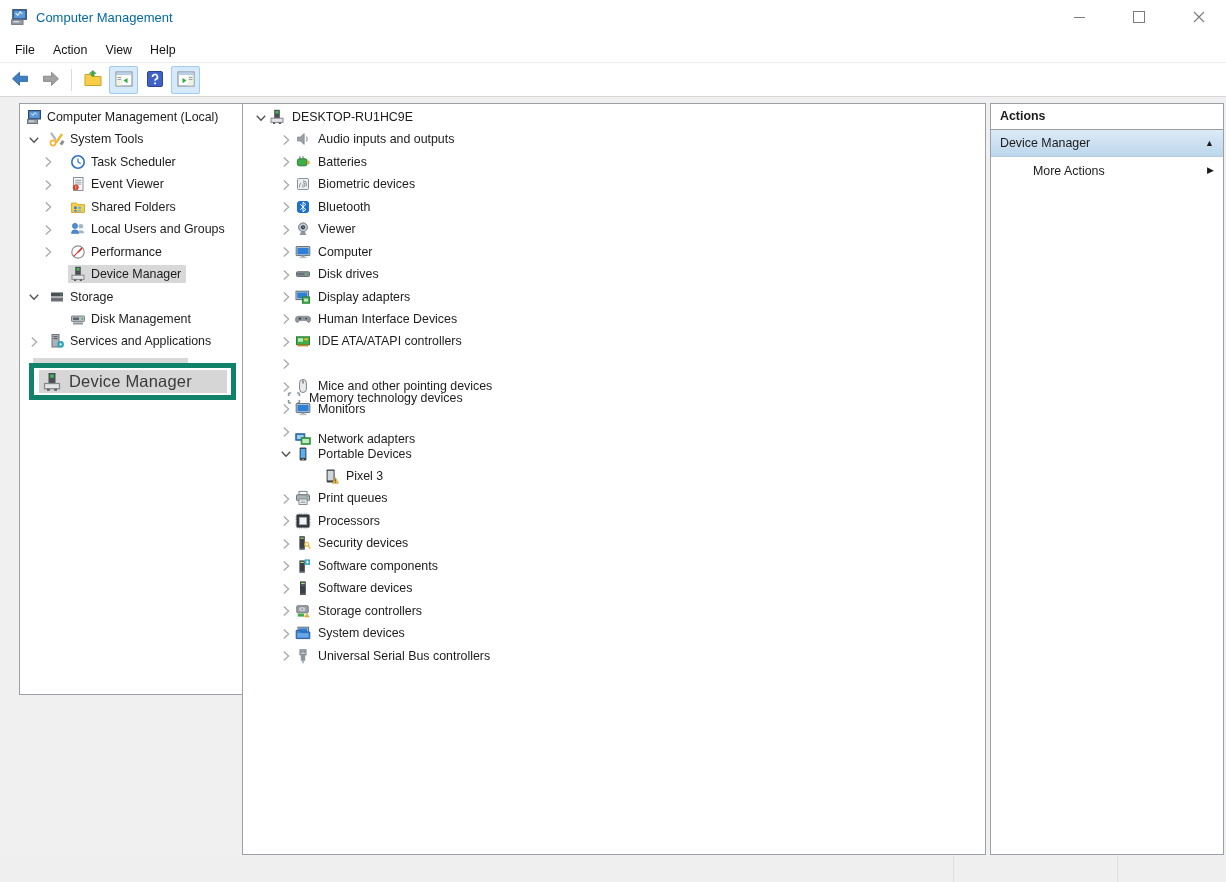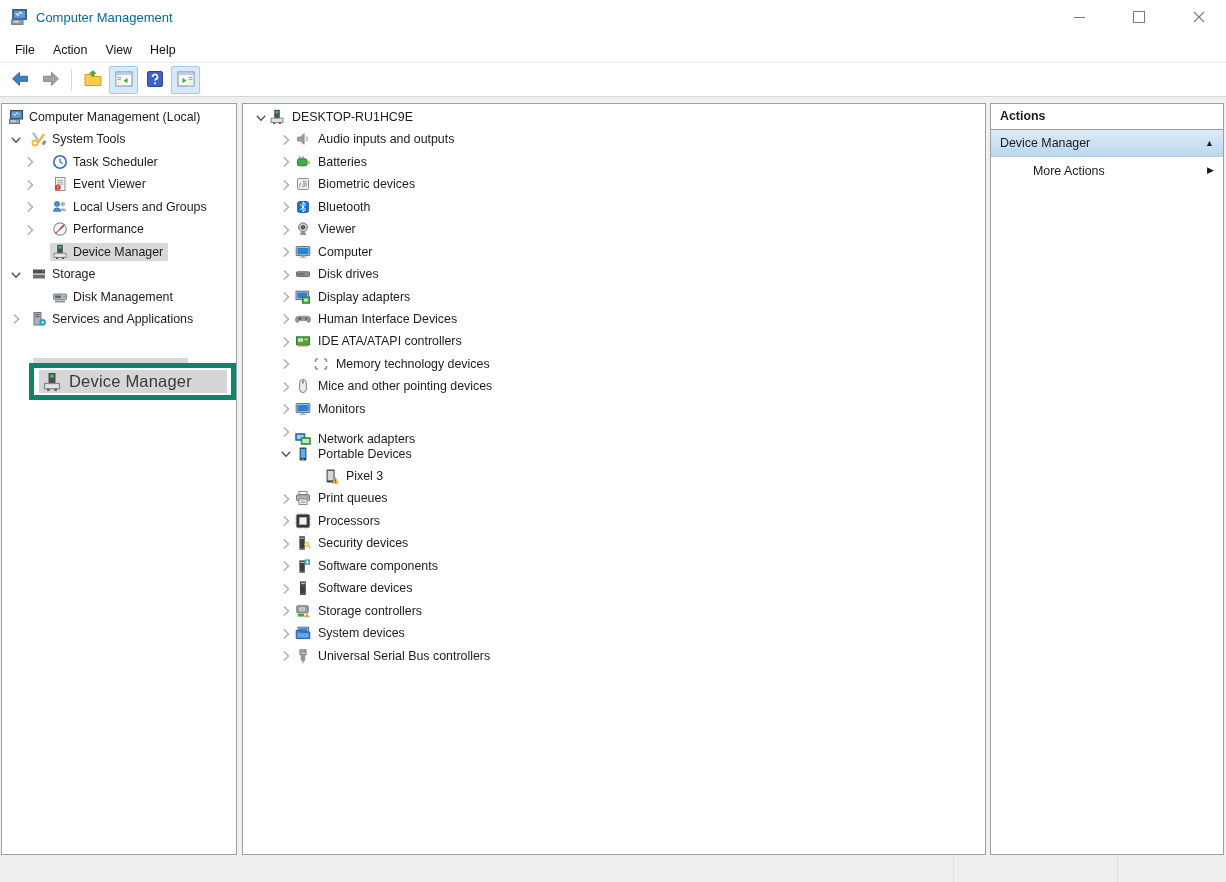--- a/index.html
+++ b/index.html
@@ -24,21 +24,21 @@
   
   #toolbar{position:absolute;left:0;top:64px;width:100%;height:33px;background:#fff;border-bottom:1px solid #d6d6d6;display:flex;align-items:center;padding-left:4px;box-sizing:border-box;}
   .tbtn{width:27px;height:26px;display:flex;align-items:center;justify-content:center;margin:0 1px;border:1px solid transparent;border-radius:2px;}
   .tbtn.pressed{background:#d6eafc;border-color:#9fccf0;}
   .tbtn svg{width:20px;height:20px;}
   .tsep{width:1px;height:22px;background:#d9d9d9;margin:0 5px;}
 
   
   #workarea{position:absolute;left:0;top:97px;width:1226px;height:759px;background:#f0f0f0;}
   .pane{position:absolute;top:6px;background:#fff;border:1px solid #9aa0a6;box-sizing:border-box;}
-  #left-pane{left:1px;width:236px;height:752px;overflow:hidden;}
+  #left-pane{left:19px;width:236px;height:592px;overflow:hidden;}
   #center-pane{left:242px;width:744px;height:752px;}
   #right-pane{left:990px;width:234px;height:752px;}
 
   
   .tree{position:relative;padding-top:2.5px;}
   .trow{position:relative;height:22.45px;}
   .chev{position:absolute;top:3px;width:16px;height:16px;}
   .chev svg{width:16px;height:16px;}
   .twrap{position:absolute;top:1.5px;display:flex;align-items:center;padding:1px 5px 1px 2px;border-radius:1px;}
   .twrap.sel{background:#d8d8d8;}
@@ -214,20 +214,37 @@
               <span class="tlabel">Event Viewer</span>
             </span>
           </div>
           <div class="trow">
             <span class="chev" style="left: 20px;"><svg viewBox="0 0 16 16">
                 <path d="M5.8 3.6 L10.6 8 L5.8 12.4" fill="none" stroke="#a9a9a9" stroke-width="1.3"></path>
               </svg></span>
             <span class="twrap" style="left: 48px;">
               <span class="ticon">
                 <svg viewBox="0 0 16 16">
+                  <path d="M1.5 4 h5 l1.5 1.6 h6.5 v7.9 h-13 z" fill="#f7ce46" stroke="#c9a227" stroke-width="0.8"></path>
+                  <circle cx="5.4" cy="8.7" r="1.5" fill="#3a7bd5"></circle>
+                  <path d="M3.3 12.6 a2.2 2.2 0 0 1 4.2 0 z" fill="#3a7bd5"></path>
+                  <circle cx="9.6" cy="8.7" r="1.5" fill="#56bdf0"></circle>
+                  <path d="M7.5 12.6 a2.2 2.2 0 0 1 4.2 0 z" fill="#56bdf0"></path>
+                </svg>
+              </span>
+              <span class="tlabel">Shared Folders</span>
+            </span>
+          </div>
+          <div class="trow">
+            <span class="chev" style="left: 20px;"><svg viewBox="0 0 16 16">
+                <path d="M5.8 3.6 L10.6 8 L5.8 12.4" fill="none" stroke="#a9a9a9" stroke-width="1.3"></path>
+              </svg></span>
+            <span class="twrap" style="left: 48px;">
+              <span class="ticon">
+                <svg viewBox="0 0 16 16">
                   <circle cx="10.9" cy="5.3" r="2.3" fill="#9fb6cc"></circle>
                   <path d="M7.8 12.3 a3.1 3.1 0 0 1 6.2 0 z" fill="#9fb6cc"></path>
                   <circle cx="5" cy="4.9" r="2.6" fill="#4d8fd6" stroke="#2f5f96" stroke-width="0.5"></circle>
                   <path d="M1.4 12.4 a3.6 3.6 0 0 1 7.2 0 z" fill="#4d8fd6" stroke="#2f5f96" stroke-width="0.5"></path>
                 </svg>
               </span>
               <span class="tlabel">Local Users and Groups</span>
             </span>
           </div>
           <div class="trow">
@@ -474,21 +491,21 @@
                   <rect x="2.5" y="11.6" width="11" height="1.8" fill="#c98a2b"></rect>
                 </svg>
               </span>
               <span class="tlabel">IDE ATA/ATAPI controllers</span>
             </span>
           </div>
           <div class="trow">
             <span class="chev" style="left: 35px;"><svg viewBox="0 0 16 16">
                 <path d="M5.8 3.6 L10.6 8 L5.8 12.4" fill="none" stroke="#a9a9a9" stroke-width="1.3"></path>
               </svg></span>
-            <span class="twrap" style="left: 68px;">
+            <span class="twrap" style="left: 41px; margin-top: 34px;">
               <span class="ticon">
                 <svg viewBox="0 0 16 16">
                   <path d="M5 3 H3.6 a1 1 0 0 0 -1 1 V6 M11 3 h1.4 a1 1 0 0 1 1 1 V6 M5 13 H3.6 a1 1 0 0 1 -1-1 V10 M11 13 h1.4 a1 1 0 0 0 1-1 V10" stroke="#8f979e" fill="none" stroke-width="1.7"></path>
                 </svg>
               </span>
               <span class="tlabel">Memory technology devices</span>
             </span>
           </div>
           <div class="trow">
             <span class="chev" style="left: 35px;"><svg viewBox="0 0 16 16">

